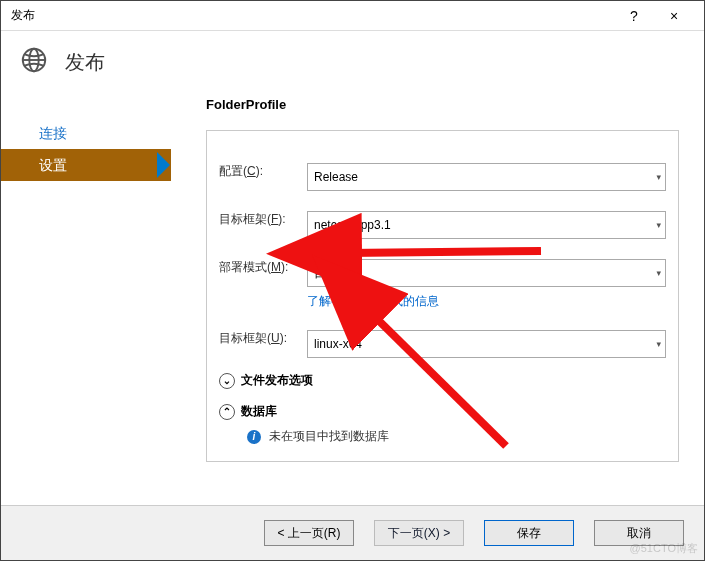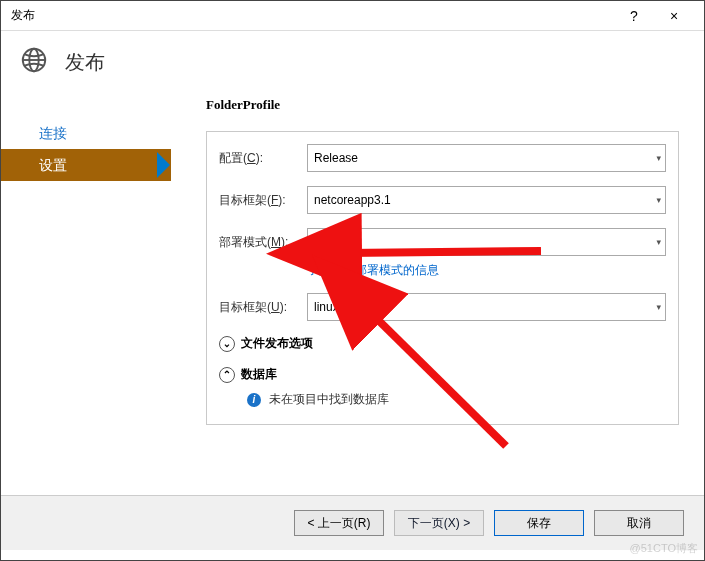--- a/index.html
+++ b/index.html
@@ -9,34 +9,34 @@
     .titlebar .btn { width: 40px; text-align: center; font-size: 14px; cursor: default; }
     .header { display: flex; align-items: center; padding: 14px 18px 18px; gap: 16px; }
     .globe-icon svg { width: 30px; height: 30px; }
     .header h1 { font-size: 20px; font-weight: 400; color: #333; }
     .content { display: flex; height: 420px; }
     .sidebar { width: 170px; padding-top: 20px; }
     .side-item { height: 32px; line-height: 32px; padding: 0 38px; font-size: 14px; color: #1a72c8; cursor: pointer; position: relative; }
     .side-item.active { background: #a16207; color: #fff; }
     .side-item.active::after { content: ""; position: absolute; right: -12px; top: 3px; border: 13px solid transparent; border-left-color: #007acc; }
     .main { flex: 1; padding: 0 25px 0 35px; font-size: 12px; }
-    .profile-title { font-weight: 700; font-size: 13px; margin-bottom: 18px; font-family: Liberation Serif, serif; }
+    .profile-title { font-weight: 700; font-size: 13px; margin-bottom: 18px; }
     .settings-box { border: 1px solid #c9c9c9; padding: 12px 12px 16px; }
-    .row { display: flex; align-items: center; margin-bottom: 14px; }
+    .row { display: flex; margin-bottom: 14px; margin-top: 20px; }
     .row .lbl { width: 88px; color: #333; }
     .row .lbl u { text-decoration: underline; }
     .combo { flex: 1; height: 28px; border: 1px solid #aaa; background: #fff; display: flex; align-items: center; justify-content: space-between; padding: 0 4px 0 6px; cursor: default; font-size: 12px; }
     .combo .caret { font-size: 9px; color: #555; }
     .link-row { padding-left: 88px; margin-top: -8px; margin-bottom: 14px; }
     .link-row a { color: #0066cc; text-decoration: none; font-size: 12px; }
     .section { display: flex; align-items: center; gap: 6px; margin-top: 14px; font-weight: 700; font-size: 12px; }
     .circle-btn { width: 16px; height: 16px; border: 1px solid #555; border-radius: 50%; display: inline-flex; align-items: center; justify-content: center; font-size: 10px; line-height: 1; background: #fff; }
     .db-msg { display: flex; align-items: center; gap: 8px; padding: 8px 0 0 28px; font-size: 12px; color: #333; }
     .info-icon { width: 14px; height: 14px; border-radius: 50%; background: #1a72c8; color: #fff; font-size: 10px; display: inline-flex; align-items: center; justify-content: center; font-style: italic; font-weight: bold; }
-    .footer { position: absolute; bottom: 10px; left: 0; right: 0; height: 55px; border-top: 1px solid #ccc; display: flex; align-items: center; justify-content: flex-end; gap: 10px; padding: 17px 20px; background: #f0f0f0; }
+    .footer { position: absolute; bottom: 0; left: 0; right: 0; height: 55px; border-top: 1px solid #ccc; display: flex; align-items: center; justify-content: flex-end; gap: 20px; padding: 17px 20px; background: #f0f0f0; }
     .btn-std { min-width: 90px; height: 26px; border: 1px solid #888; background: #e8e8e8; font-size: 12px; cursor: pointer; }
     .btn-std:disabled { color: #0f172a; border-color: #bbb; }
     .btn-save { border-color: #0066cc; }
     .arrows { position: absolute; pointer-events: none; top: 0; left: 0; }
     .watermark { position: absolute; right: 6px; bottom: 4px; font-size: 11px; color: rgba(0,0,0,0.18); }
   </style>
 </head>
 <body>
 
 <div class="titlebar">

